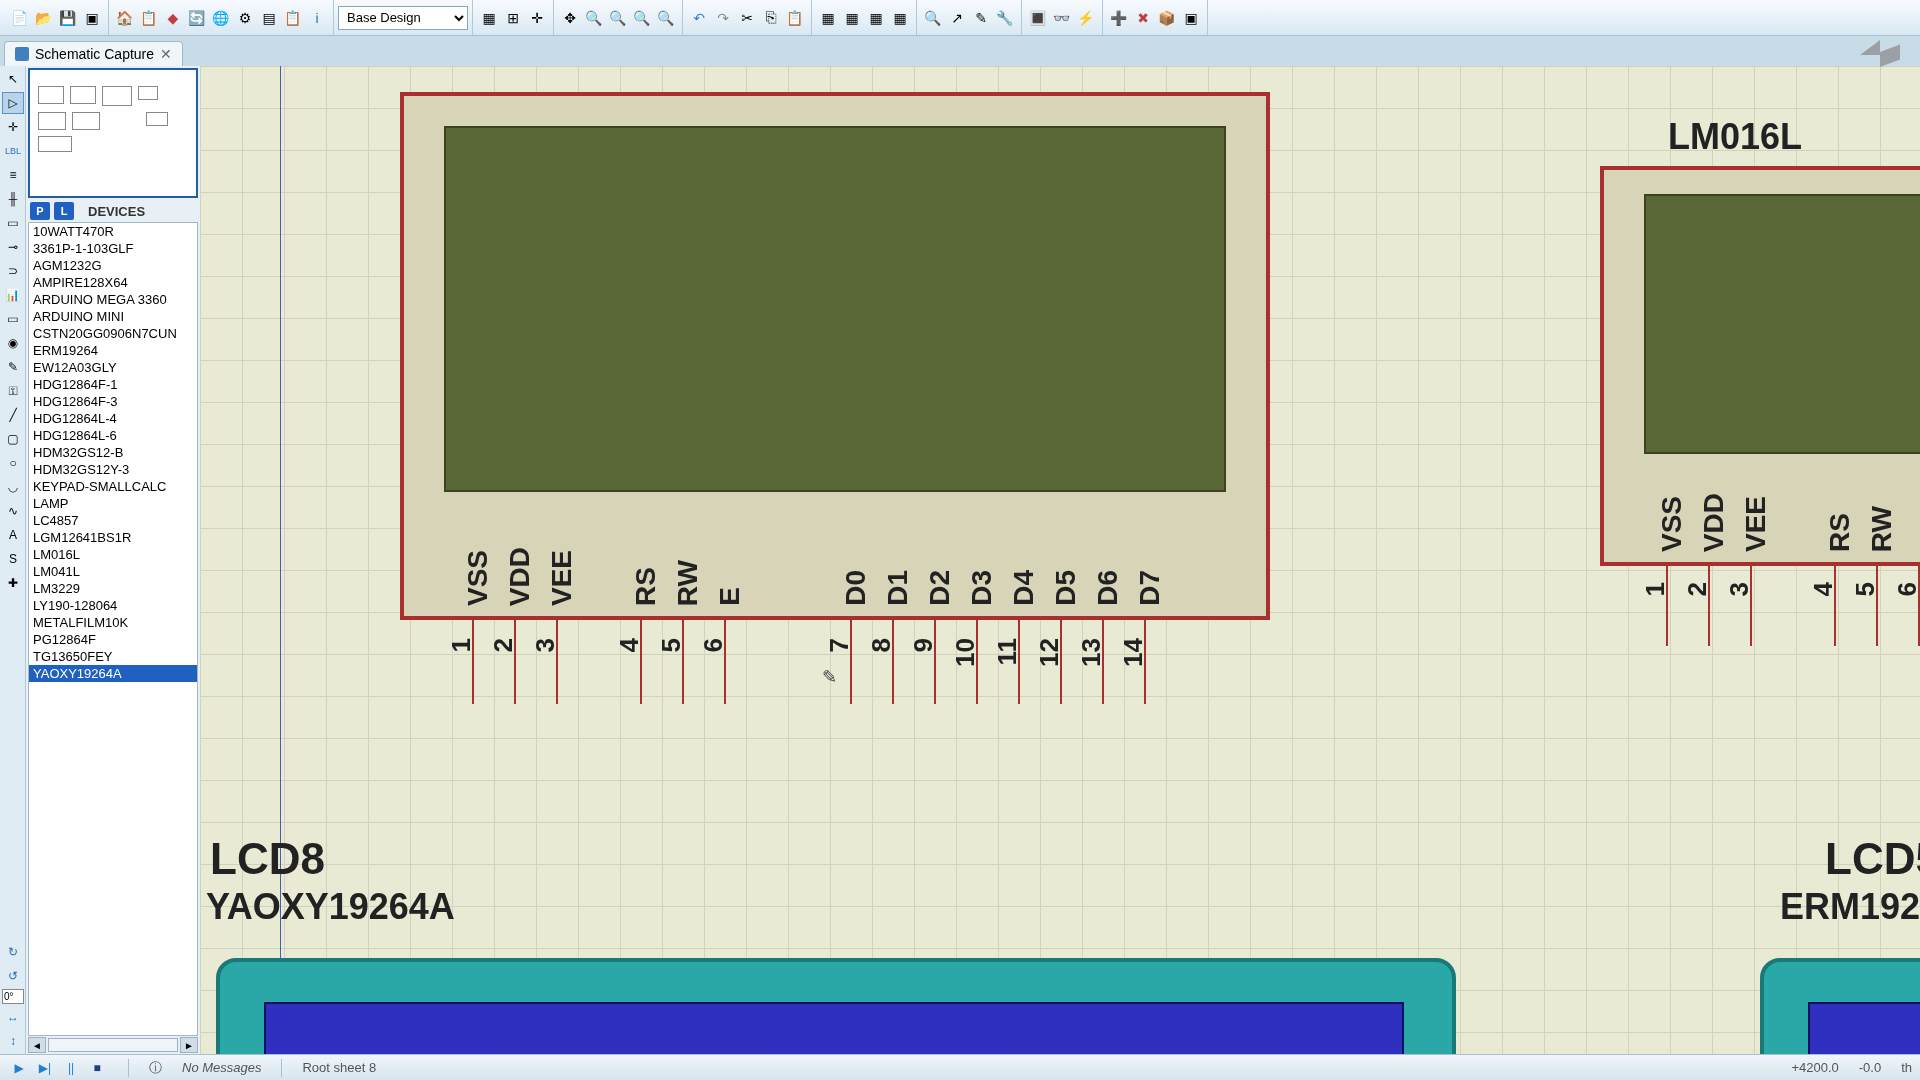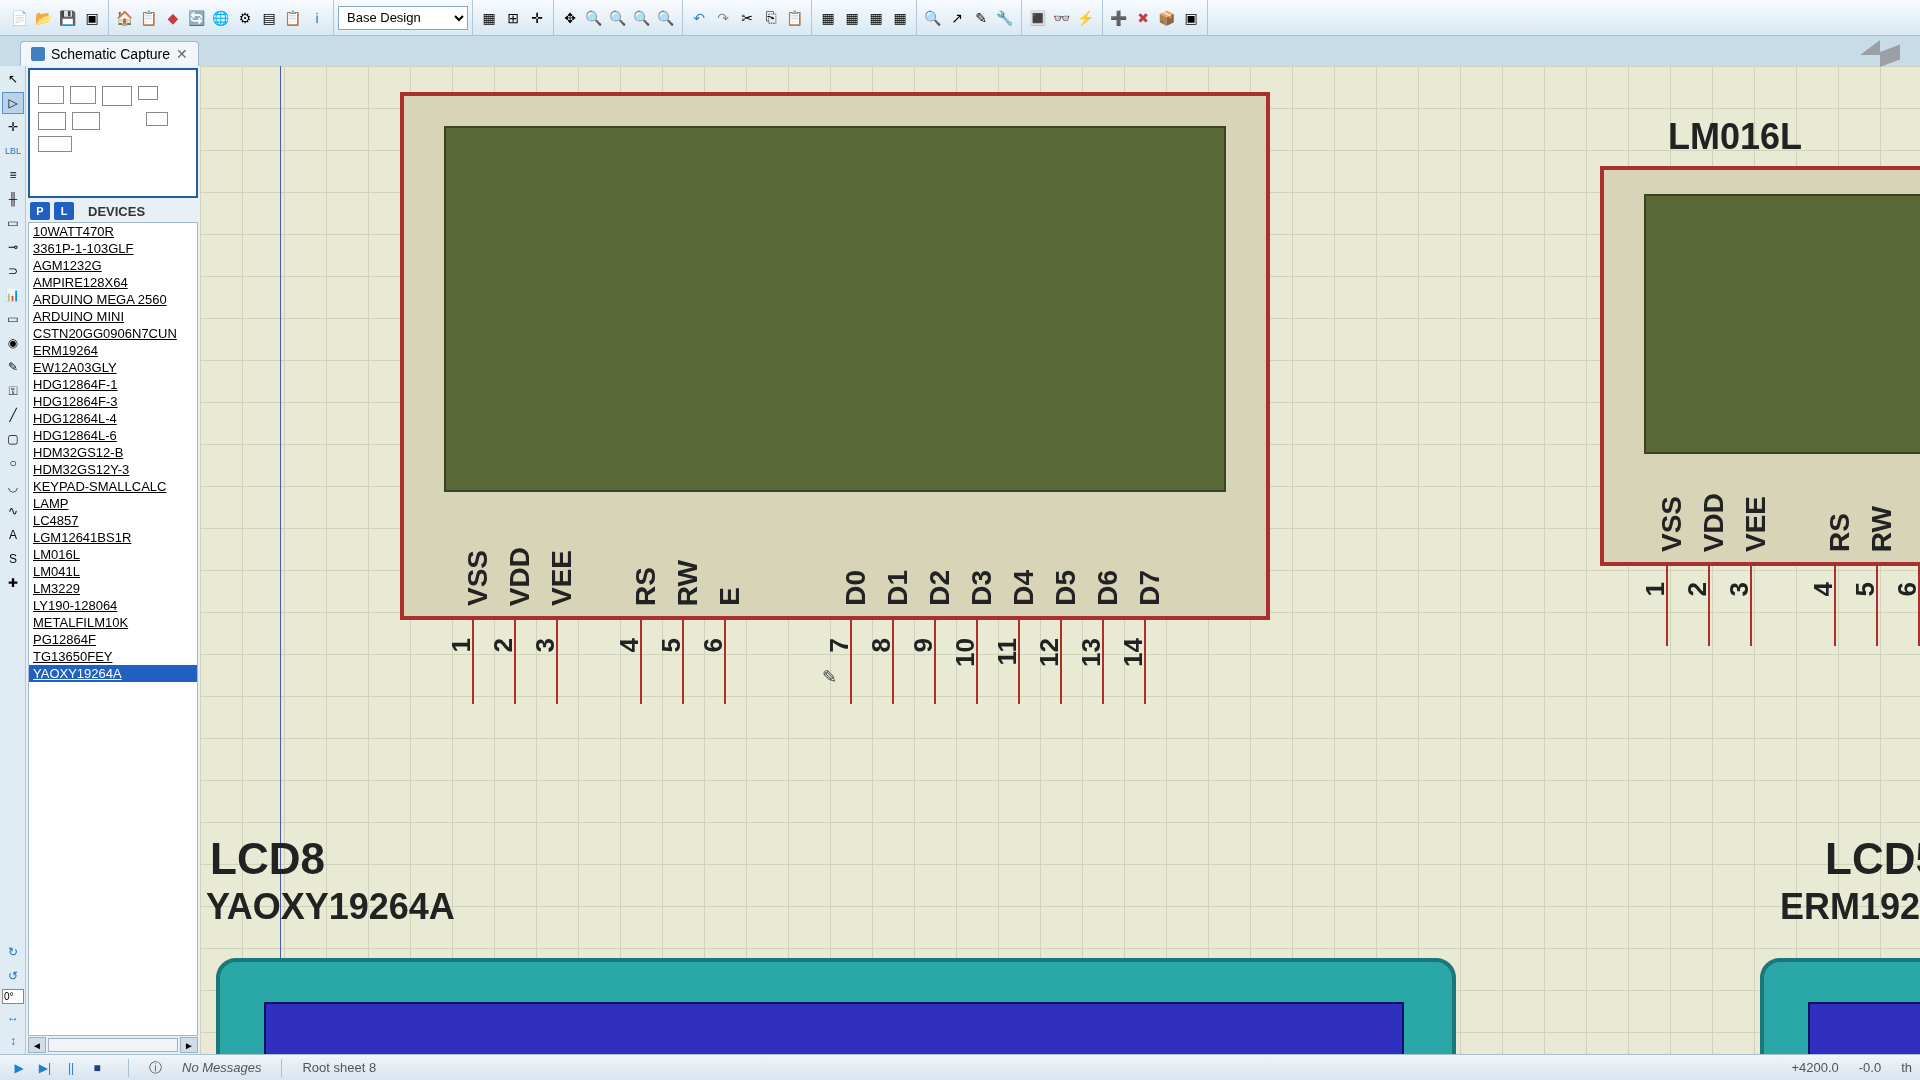--- a/index.html
+++ b/index.html
@@ -7,21 +7,21 @@
 
 
 .toolbar { height: 36px; background: linear-gradient(#f8fbff, #d8e8f2); border-bottom: 1px solid #a8c0d0; display: flex; align-items: center; padding: 0 4px; gap: 0; }
 .toolbar-group { display: flex; align-items: center; height: 100%; padding: 0 4px; border-right: 1px solid #b0c8d8; }
 .tb-btn { width: 24px; height: 24px; display: flex; align-items: center; justify-content: center; cursor: pointer; border: 1px solid transparent; border-radius: 2px; font-size: 14px; }
 .design-select { height: 24px; font-size: 13px; padding: 0 4px; background: white; border: 1px solid #88a8c0; width: 130px; }
 .watermark { position: absolute; right: 20px; top: 40px; font-size: 32px; font-weight: bold; color: #888; display: flex; align-items: center; gap: 6px; z-index: 100; opacity: 0.7; }
 .wm-logo { width: 40px; height: 30px; background: #888; clip-path: polygon(0 50%, 50% 0, 50% 40%, 100% 15%, 100% 65%, 50% 90%, 50% 50%); }
 
 
-.tabbar { height: 30px; background: #c8dce8; display: flex; align-items: flex-end; padding-left: 20px; }
+.tabbar { height: 30px; background: #c8dce8; display: flex; align-items: flex-end; padding-left: 4px; }
 .tab { background: #f0f6fa; border: 1px solid #a0b8c8; border-bottom: none; padding: 4px 10px; font-size: 14px; display: flex; align-items: center; gap: 6px; border-radius: 4px 4px 0 0; }
 .tab-icon { width: 14px; height: 14px; background: #4080c0; border-radius: 2px; }
 .tab-close { font-size: 14px; color: #666; cursor: pointer; }
 
 
 .main { display: flex; height: calc(100% - 66px - 26px); }
 
 
 .sidebar { width: 200px; background: #e8f0f6; display: flex; }
 .vtoolbar { width: 26px; background: #e0ecf4; display: flex; flex-direction: column; gap: 2px; padding: 2px; border-right: 1px solid #b0c8d8; }
@@ -32,21 +32,21 @@
 .preview { height: 130px; border: 2px solid #2060a0; background: white; margin: 2px; display: flex; flex-wrap: wrap; gap: 6px; padding: 16px 8px; align-content: flex-start; }
 .pv-box { border: 1.5px solid #888; background: white; }
 
 .devices-header { display: flex; align-items: center; padding: 2px 4px; background: #e8f0f6; gap: 4px; }
 .dev-btn { width: 20px; height: 18px; font-size: 11px; font-weight: bold; color: white; display: flex; align-items: center; justify-content: center; border-radius: 2px; cursor: pointer; }
 .dev-p { background: #2060c0; }
 .dev-l { background: #2060c0; }
 .dev-title { font-size: 13px; font-weight: bold; color: #333; margin-left: 10px; }
 
 .device-list { flex: 1; background: white; overflow-y: auto; border: 1px solid #a0b8c8; margin: 0 2px; font-size: 13px; }
-.device-item { padding: 1px 4px; cursor: pointer; white-space: nowrap; overflow: hidden; color: #000; text-decoration: underline; }
+.device-item { padding: 1px 4px; cursor: pointer; white-space: nowrap; overflow: hidden; color: #000; }
 .device-item.selected { background: #2060c0; color: white; }
 
 .hscroll { height: 18px; background: #e8f0f6; display: flex; align-items: center; padding: 0 2px; gap: 2px; }
 .hs-btn { width: 18px; height: 16px; background: #d0dce8; border: 1px solid #a0b0c0; font-size: 10px; display: flex; align-items: center; justify-content: center; cursor: pointer; }
 .rot-input { width: 40px; font-size: 11px; border: 1px solid #888; padding: 1px; }
 
 
 .canvas-wrap { flex: 1; position: relative; overflow: hidden; background: #e8ead4; }
 .grid { position: absolute; inset: 0; background-image:
   linear-gradient(#d0d2bc 1px, transparent 1px),
@@ -211,21 +211,21 @@
         <div class="dev-btn dev-p">P</div>
         <div class="dev-btn dev-l">L</div>
         <span class="dev-title">DEVICES</span>
       </div>
 
       <div class="device-list" id="device-list">
           <div class="device-item">10WATT470R</div>
           <div class="device-item">3361P-1-103GLF</div>
           <div class="device-item">AGM1232G</div>
           <div class="device-item">AMPIRE128X64</div>
-          <div class="device-item">ARDUINO MEGA 2560</div>
+          <div class="device-item">ARDUINO MEGA 3360</div>
           <div class="device-item">ARDUINO MINI</div>
           <div class="device-item">CSTN20GG0906N7CUN</div>
           <div class="device-item">ERM19264</div>
           <div class="device-item">EW12A03GLY</div>
           <div class="device-item">HDG12864F-1</div>
           <div class="device-item">HDG12864F-3</div>
           <div class="device-item">HDG12864L-4</div>
           <div class="device-item">HDG12864L-6</div>
           <div class="device-item">HDM32GS12-B</div>
           <div class="device-item">HDM32GS12Y-3</div>

